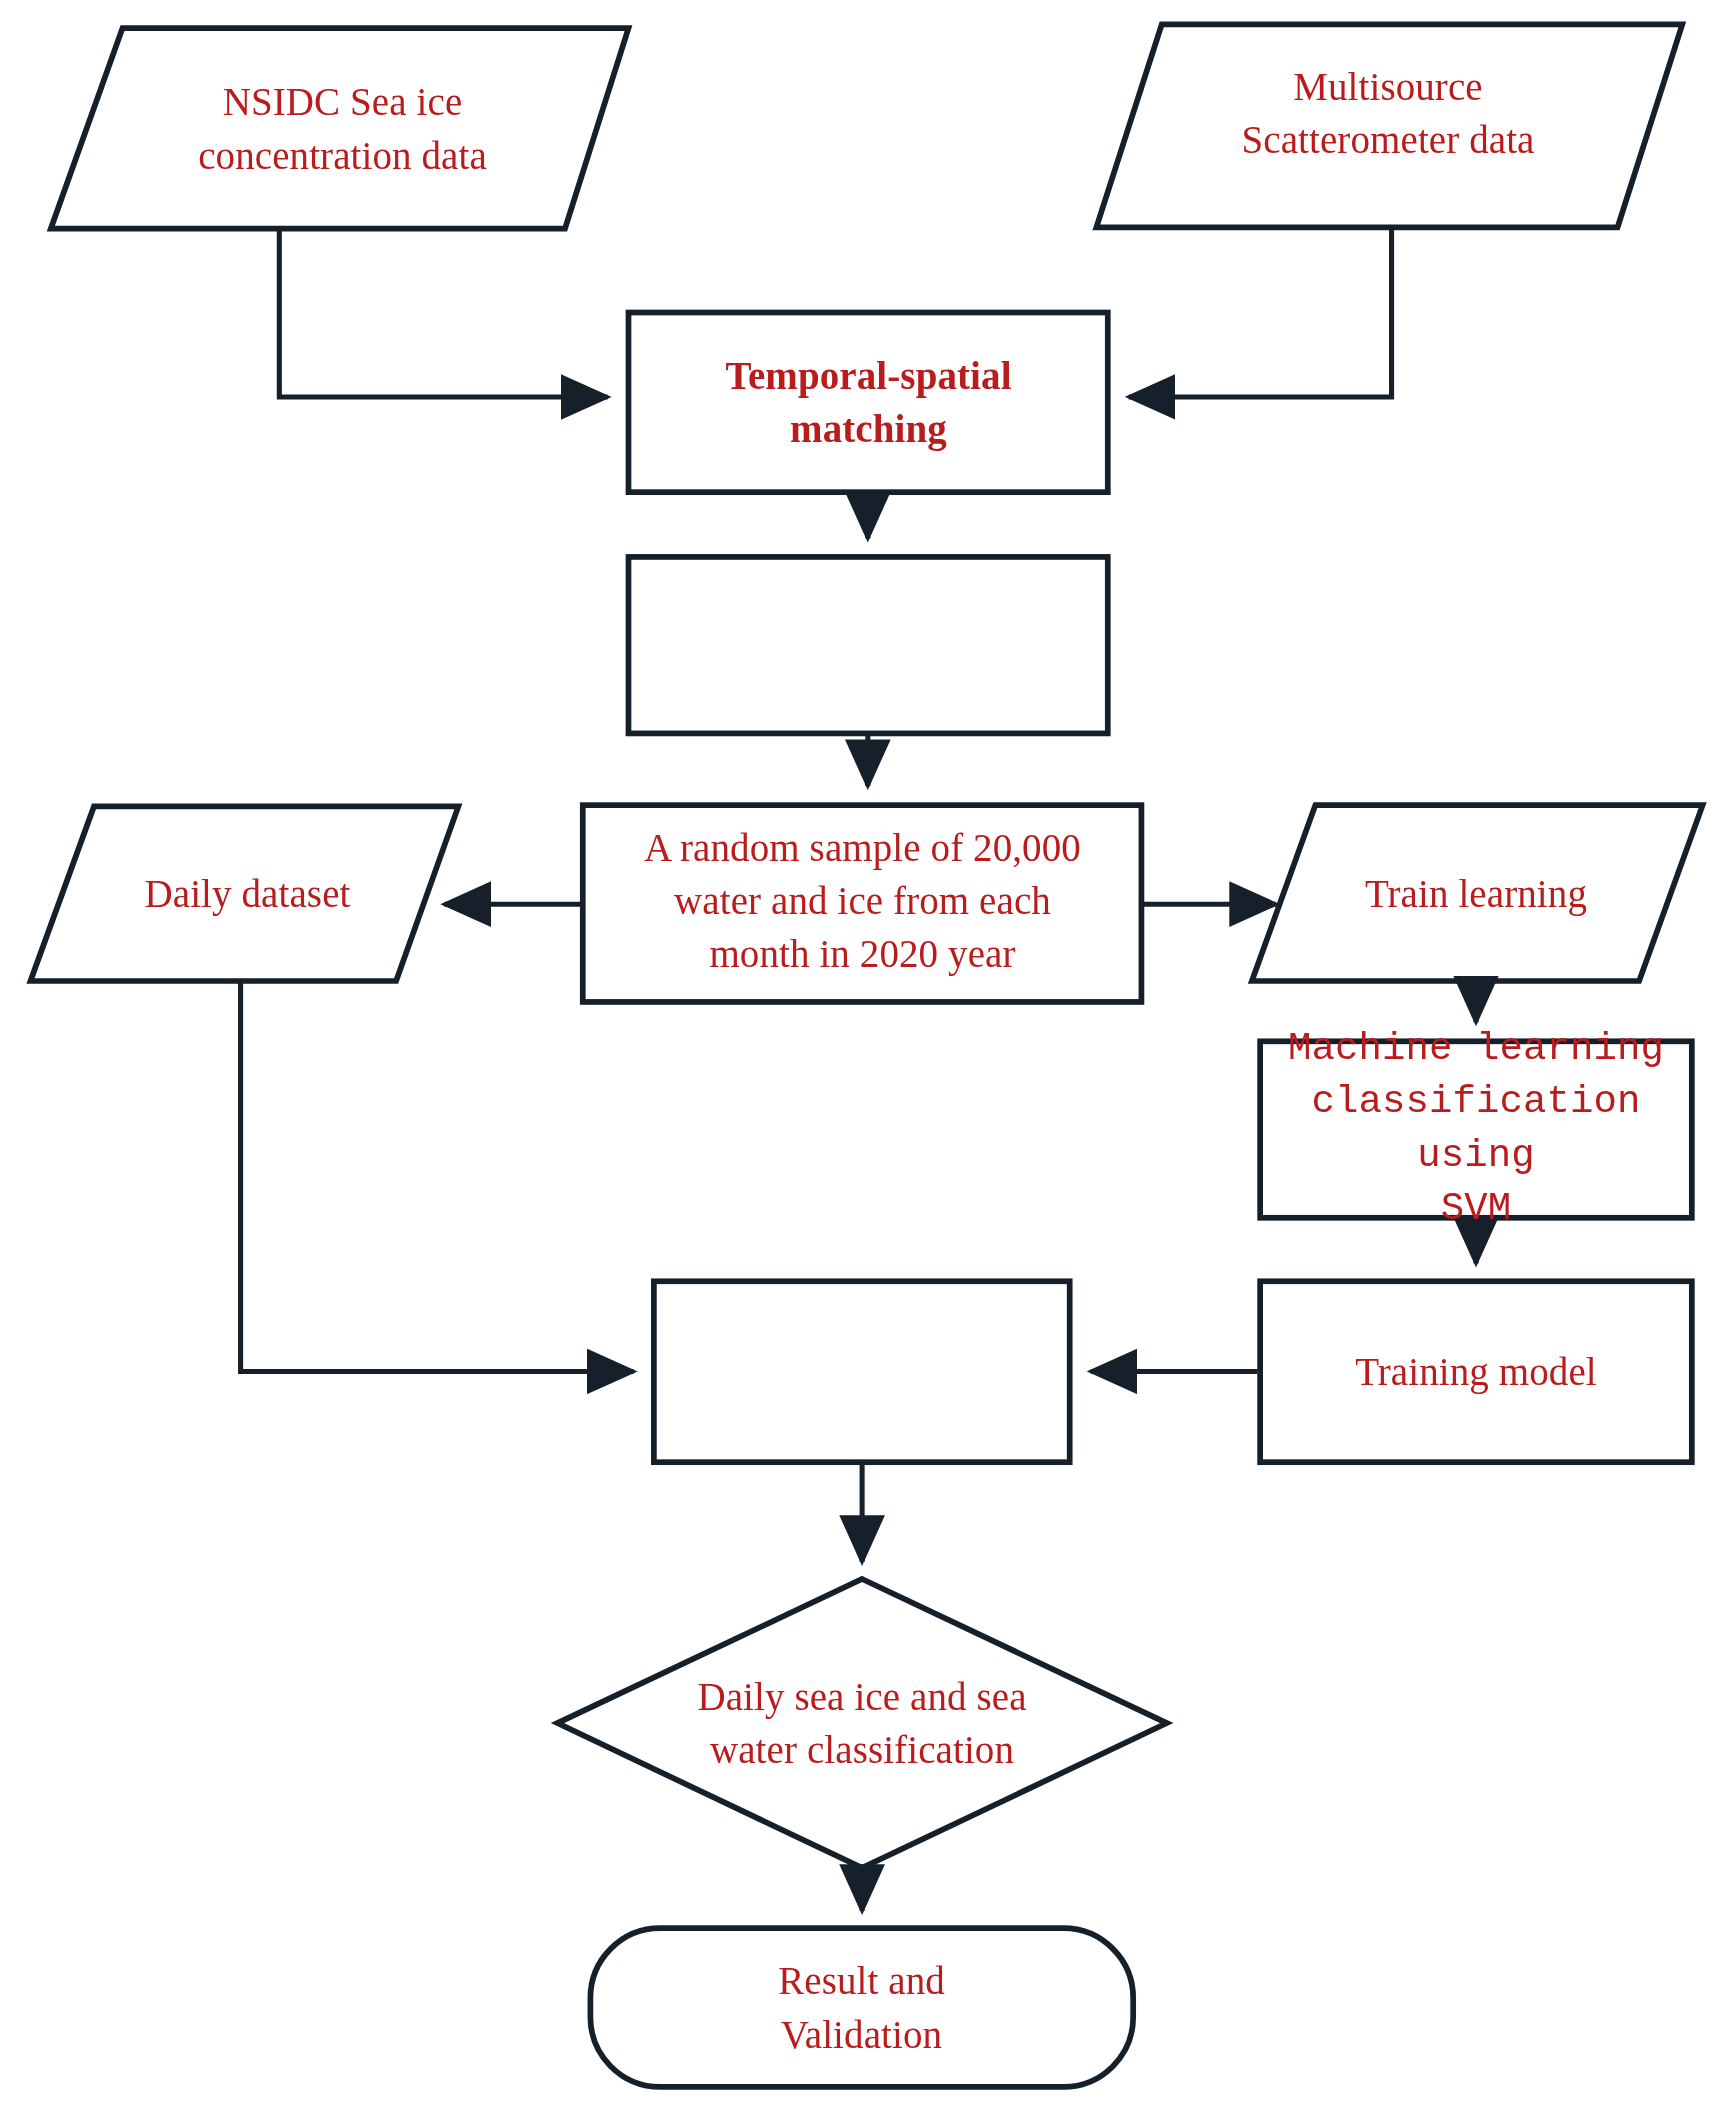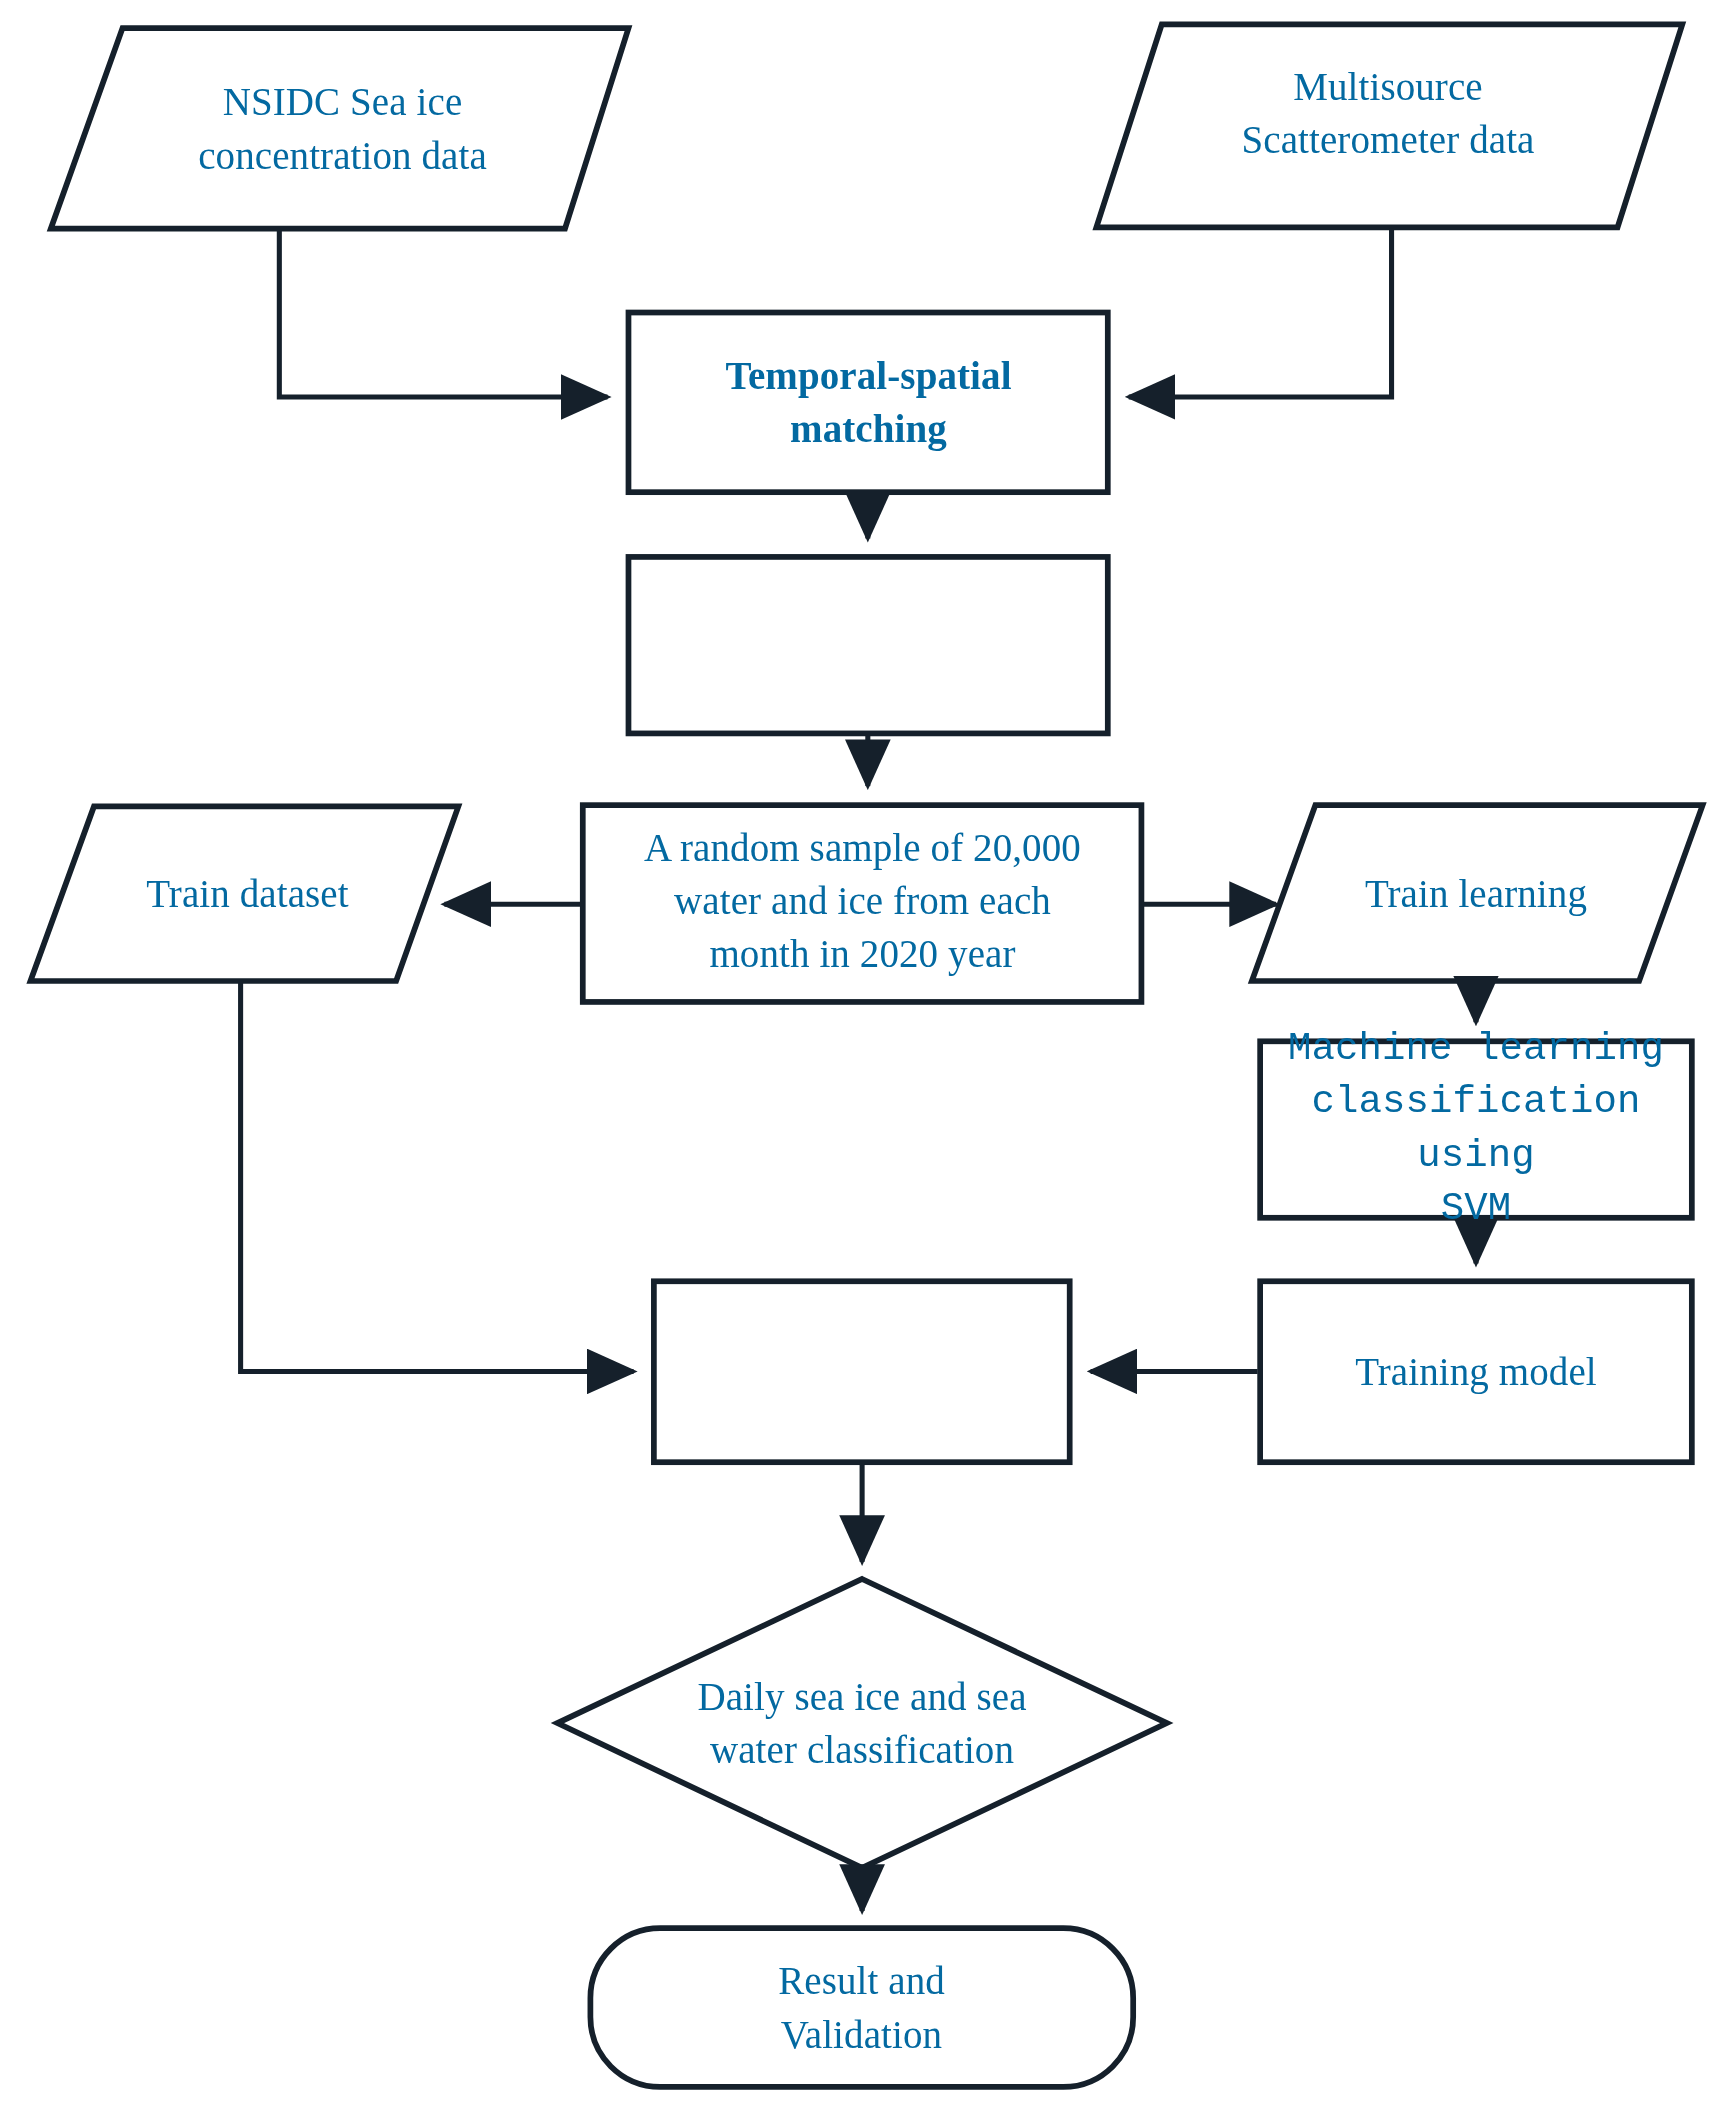--- a/index.html
+++ b/index.html
@@ -24,21 +24,21 @@
     left: 0;
     width: 1735px;
     height: 2108px;
   }
   .node-label {
     position: absolute;
     display: flex;
     align-items: center;
     justify-content: center;
     text-align: center;
-    color: #0369a1;
+    color: #b91c1c;
     font-family: "Liberation Serif", "DejaVu Serif", serif;
     font-size: 39px;
     line-height: 1.36;
     letter-spacing: 0.1px;
     white-space: pre-line;
     pointer-events: none;
   }
 </style>
 </head>
 <body>
@@ -112,21 +112,21 @@
 Scatterometer data</div>
 
   <div class="node-label" style="left:629px; top:312px; width:479px; height:180px;font-weight:bold;">Temporal-spatial
 matching</div>
 
 
   <div class="node-label" style="left:583px; top:802px; width:559px; height:197px;">A random sample of 20,000
 water and ice from each
 month in 2020 year</div>
 
-  <div class="node-label" style="left:38px; top:806px; width:419px; height:175px;">Train dataset</div>
+  <div class="node-label" style="left:38px; top:806px; width:419px; height:175px;">Daily dataset</div>
 
   <div class="node-label" style="left:1260px; top:806px; width:432px; height:175px;">Train learning</div>
 
   <div class="node-label" style="left:1260px; top:1041px; width:432px; height:177px;font-family:Liberation Mono, monospace;">Machine learning
 classification using
 SVM</div>
 
   <div class="node-label" style="left:1260px; top:1281px; width:432px; height:181px;">Training model</div>
 
 

